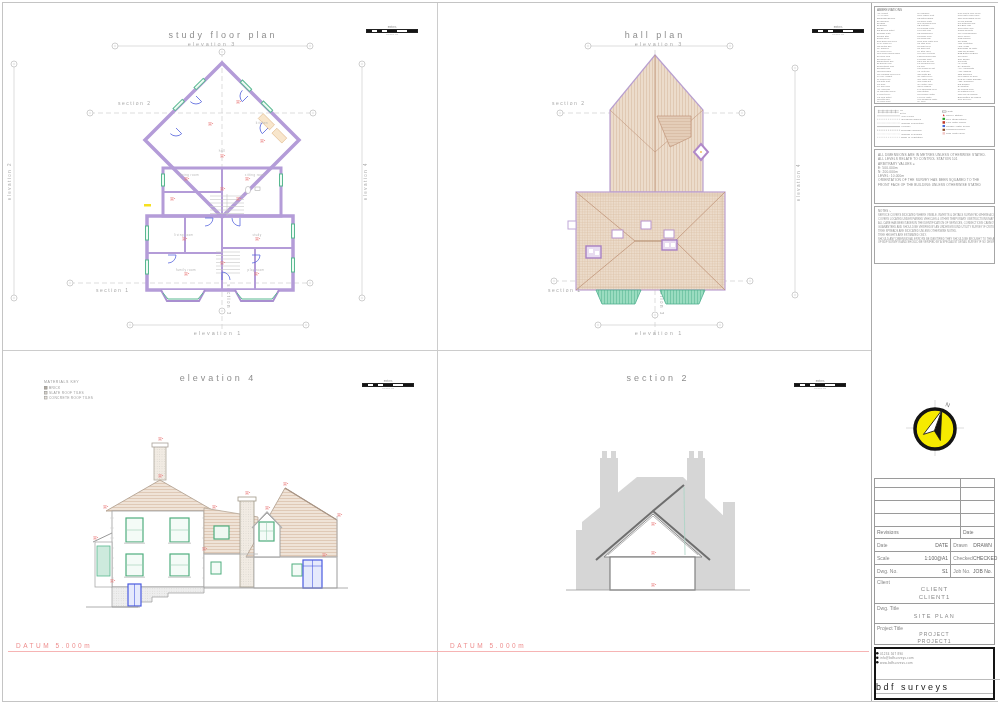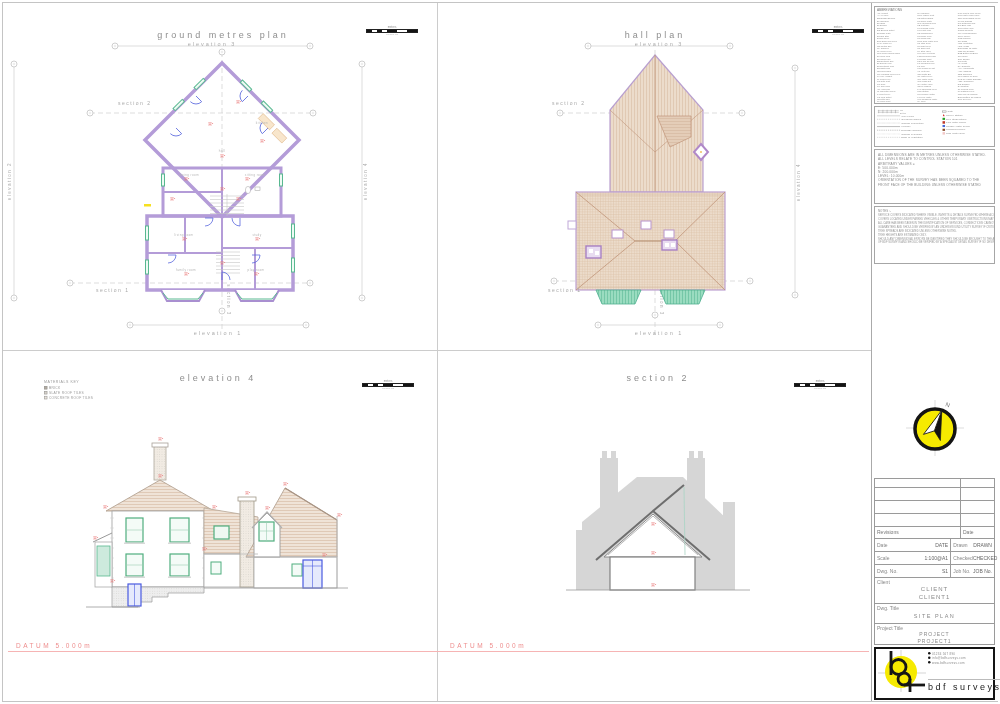--- a/index.html
+++ b/index.html
@@ -76,21 +76,21 @@
   .client-box{position:relative;height:26px;border-bottom:1px solid #9a9a9a}
   .box-label{position:absolute;top:1px;left:2px;font-size:5px;color:#888}
   .client-lines{padding-top:8px;text-align:center;font-size:6px;color:#8a8a8a;letter-spacing:1px;line-height:7.5px}
   .dwg-box{position:relative;height:20px;border-bottom:1px solid #9a9a9a}
   .center-val{padding-top:9px;text-align:center;font-size:5.5px;color:#8a8a8a;letter-spacing:1.5px}
   .proj-box{position:relative;height:20px}
   .proj-lines{padding-top:7px;text-align:center;font-size:5px;color:#8a8a8a;letter-spacing:1px;line-height:6.5px}
 
   
   .logo-box{position:absolute;left:2px;top:644px;width:121px;height:53px;border:2px solid #141414;
-    background:#fff;display:flex;flex-direction:row}
+    background:#fff;display:flex;flex-direction:column}
   .logo-top{display:flex;flex:1}
   .logo-mid{flex:1;display:flex;flex-direction:column;justify-content:flex-start;padding-top:2px}
   .contact{transform:scale(.5);transform-origin:0 0;width:130px}
   .c-row{display:flex;align-items:center;gap:3px;height:9px}
   .c-ico{width:5px;height:5px;background:#141414;border-radius:50%}
   .c-txt{font-size:6px;color:#8a8a8a;letter-spacing:.5px;white-space:nowrap}
   .logo-name{font-size:9px;letter-spacing:2.5px;color:#1c1c1c;border-top:1px solid #bbb;
     padding-top:2px;margin-top:1px;white-space:nowrap}
   .logo-tagline{border-top:1px solid #bbb;height:7px;overflow:hidden}
   .compass-n{font-size:6px;fill:#777;font-family:"Liberation Sans",sans-serif}
@@ -400,21 +400,21 @@
       <path d="M170,205L215,166L260,205" stroke="#9a9a9a" stroke-width="0.7" fill="none"></path>
     </g>
     <path d="M128,240H312" stroke="#9a9a9a" stroke-width="0.8"></path>
     <g>
       <use href="#rm" x="215" y="175"></use>
         <use href="#rm" x="215" y="204"></use>
         <use href="#rm" x="215" y="236"></use>
     </g>
   </svg>
 
-  <span class="qtitle" style="left:123px;top:30px">ground metres plan</span>
+  <span class="qtitle" style="left:123px;top:30px">study floor plan</span>
   <span class="qsub" style="left:112px;top:41px">elevation 3</span>
   <span class="qtitle" style="left:555px;top:30px">hall plan</span>
   <span class="qsub" style="left:559px;top:41px">elevation 3</span>
   <span class="qtitle" style="left:118px;top:373px">elevation 4</span>
   <span class="qtitle" style="left:558px;top:373px">section 2</span>
   <span class="qsub" style="left:118px;top:330px">elevation 1</span>
   <span class="qsub" style="left:559px;top:330px">elevation 1</span>
   <span class="slabel" style="left:118px;top:100px">section 2</span>
   <span class="slabel" style="left:96px;top:287px">section 1</span>
   <span class="slabel" style="left:552px;top:100px">section 2</span>

